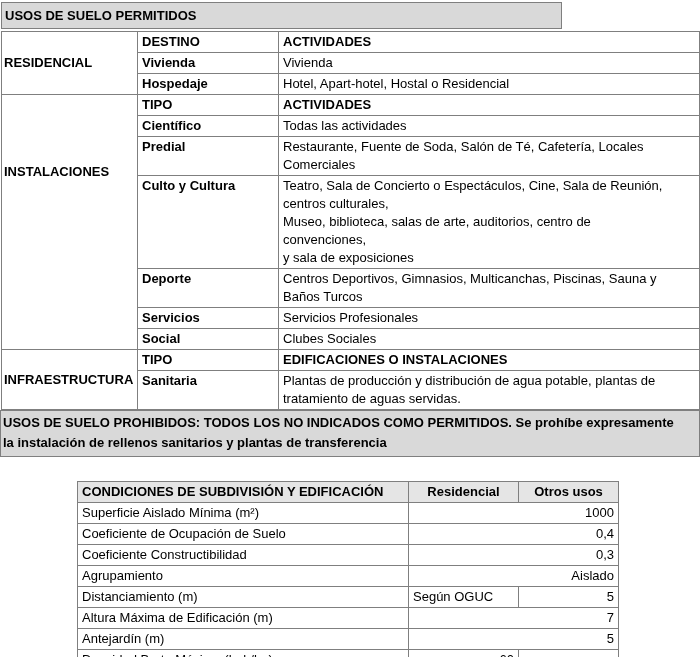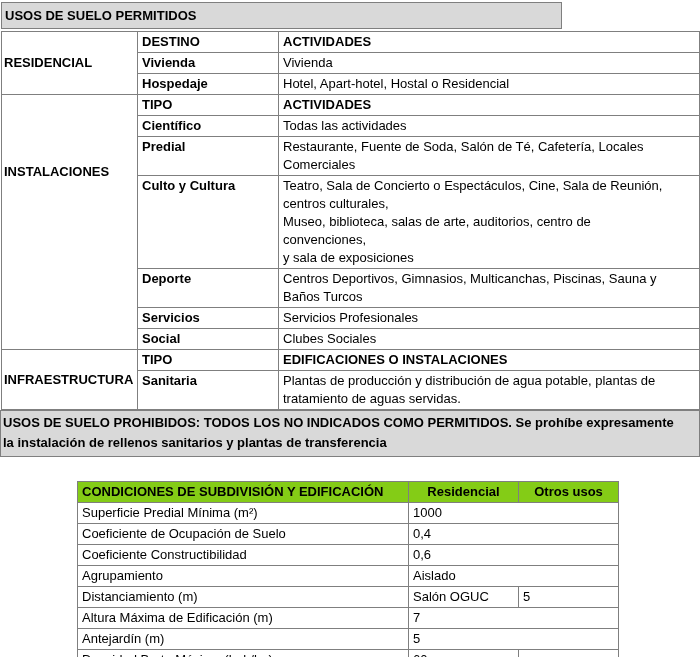--- a/index.html
+++ b/index.html
@@ -62,24 +62,24 @@
     margin:24px 0 0 77px;
   }
   table.cond td{
     border:1px solid #7f7f7f;
     padding:1px 4px;
     line-height:18px;
     overflow:hidden;
     white-space:nowrap;
   }
   table.cond tr.head td{
-    background:#84cc16;
-    font-weight:bold;
-  }
-  table.cond td.val{text-align:left;}
+    background:#e5e5e5;
+    font-weight:bold;
+  }
+  table.cond td.val{text-align:right;}
   table.cond td.valleft{text-align:left;}
   table.cond tr.head td.val{text-align:center;}
 </style>
 </head>
 <body>
 
 <div class="graybar title-bar">USOS DE SUELO PERMITIDOS</div>
 
 <table class="land">
   <colgroup>
@@ -161,38 +161,38 @@
     <col style="width:110px">
     <col style="width:100px">
   </colgroup>
   <tbody>
       <tr class="head">
     <td>CONDICIONES DE SUBDIVISIÓN Y EDIFICACIÓN</td>
     <td class="val">Residencial</td>
     <td class="val">Otros usos</td>
   </tr>
   <tr>
-    <td>Superficie Predial Mínima (m²)</td>
+    <td>Superficie Aislado Mínima (m²)</td>
     <td class="val" colspan="2">1000</td>
   </tr>
   <tr>
     <td>Coeficiente de Ocupación de Suelo</td>
     <td class="val" colspan="2">0,4</td>
   </tr>
   <tr>
     <td>Coeficiente Constructibilidad</td>
-    <td class="val" colspan="2">0,6</td>
+    <td class="val" colspan="2">0,3</td>
   </tr>
   <tr>
     <td>Agrupamiento</td>
     <td class="val" colspan="2">Aislado</td>
   </tr>
   <tr>
     <td>Distanciamiento (m)</td>
-    <td class="valleft">Salón OGUC</td>
+    <td class="valleft">Según OGUC</td>
     <td class="val">5</td>
   </tr>
   <tr>
     <td>Altura Máxima de Edificación (m)</td>
     <td class="val" colspan="2">7</td>
   </tr>
   <tr>
     <td>Antejardín (m)</td>
     <td class="val" colspan="2">5</td>
   </tr>

